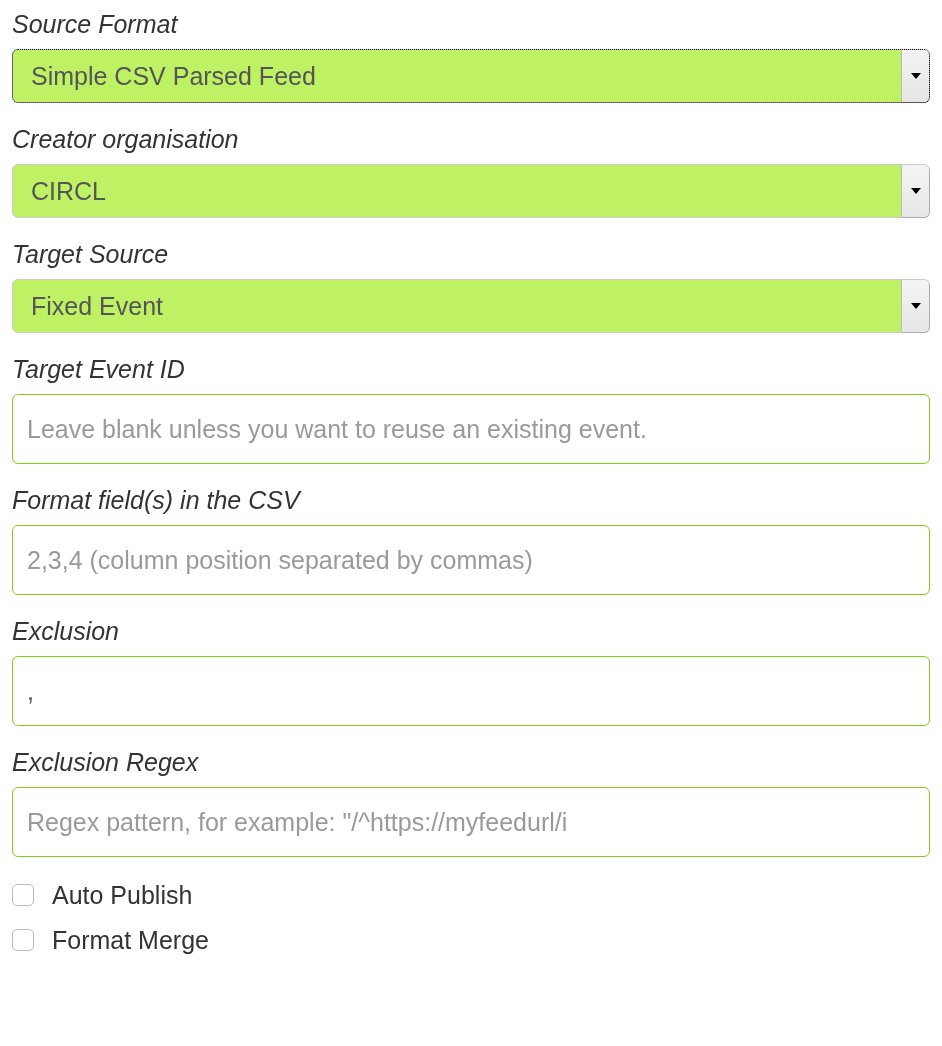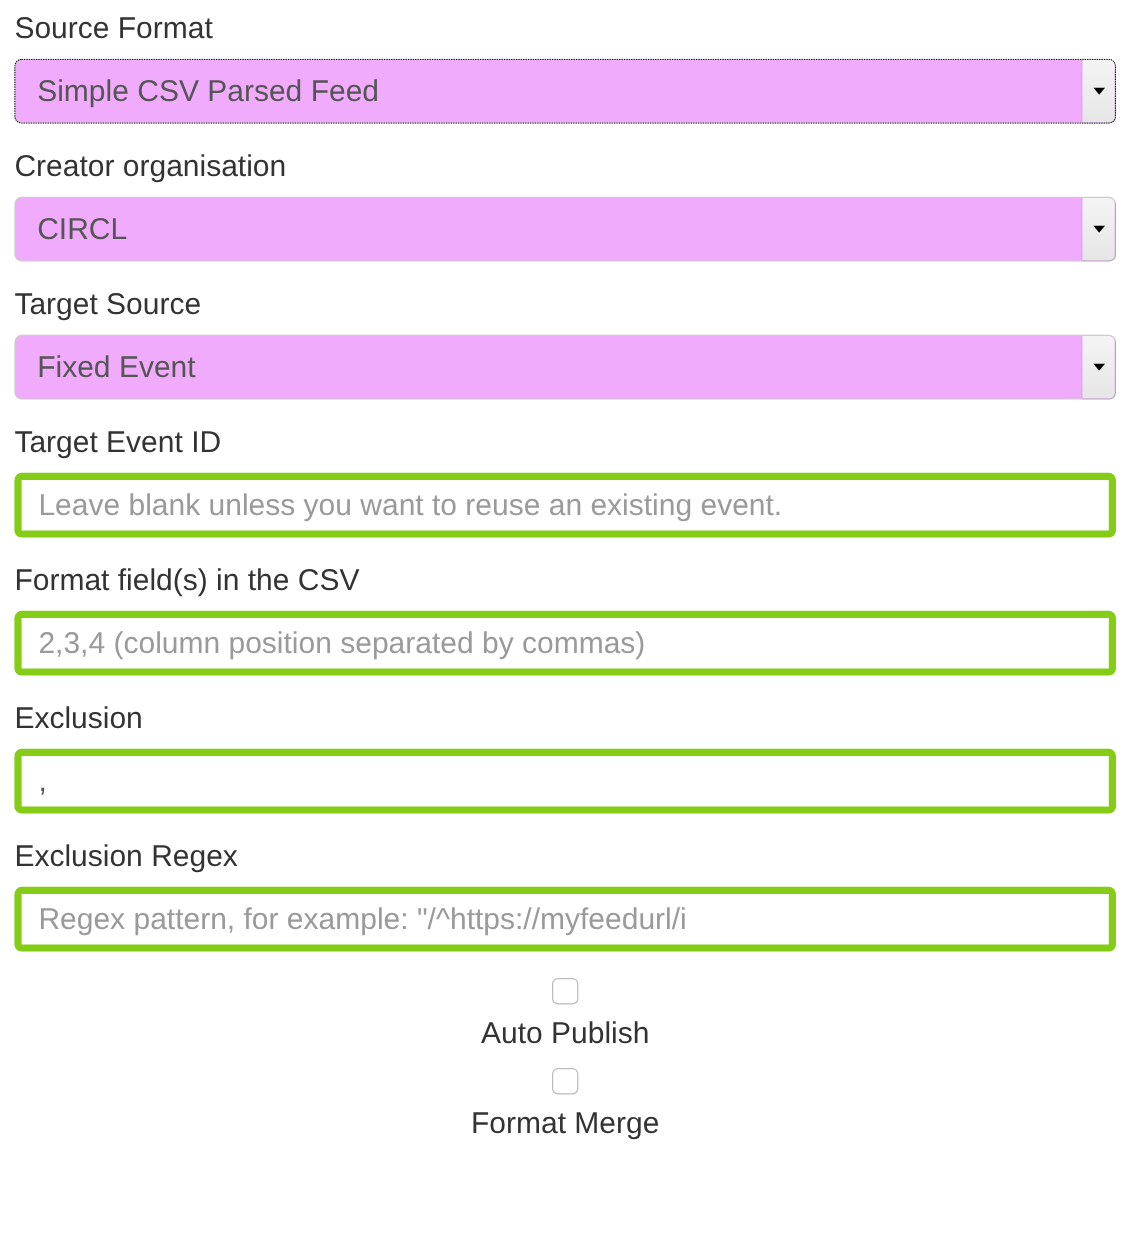--- a/index.html
+++ b/index.html
@@ -17,32 +17,33 @@
     }
     .field-group {
       margin-bottom: 22px;
     }
     .field-label {
       display: block;
       font-size: 25px;
       color: #333;
       margin-bottom: 10px;
       font-weight: 400;
+      font-style: italic;
     }
     .select-wrap {
       position: relative;
       width: 100%;
     }
     .select-control {
       width: 100%;
       height: 54px;
       padding: 0 50px 0 18px;
       font-size: 25px;
       color: #555;
-      background: #f0abfc;
+      background: #bef264;
       border: 1px solid #ccc;
       border-radius: 6px;
       appearance: none;
       -webkit-appearance: none;
       cursor: pointer;
       text-align: left;
     }
     .select-wrap.dotted .select-control {
       outline: 1px dotted #000;
       outline-offset: -1px;
@@ -62,37 +63,36 @@
       pointer-events: none;
       box-shadow: 1px 1px 0 rgba(0,0,0,0.15);
     }
     .select-arrow-btn svg {
       width: 10px;
       height: 6px;
       fill: #000;
     }
     .text-input {
       width: 100%;
-      height: 54px;
+      height: 70px;
       padding: 0 14px;
       font-size: 25px;
       color: #555;
       background: #fff;
-      border: 6px solid #84cc16;
+      border: 1px solid #84cc16;
       border-radius: 6px;
     }
     .text-input::placeholder {
       color: #9a9a9a;
     }
     .checkbox-row {
       display: flex;
       align-items: center;
       margin-bottom: 12px;
-      gap: 8px;
-      flex-direction: column;
+      gap: 18px;
     }
     .checkbox-input {
       width: 22px;
       height: 22px;
       border: 1px solid #bbb;
       border-radius: 5px;
       appearance: none;
       -webkit-appearance: none;
       background: #fff;
       cursor: pointer;

